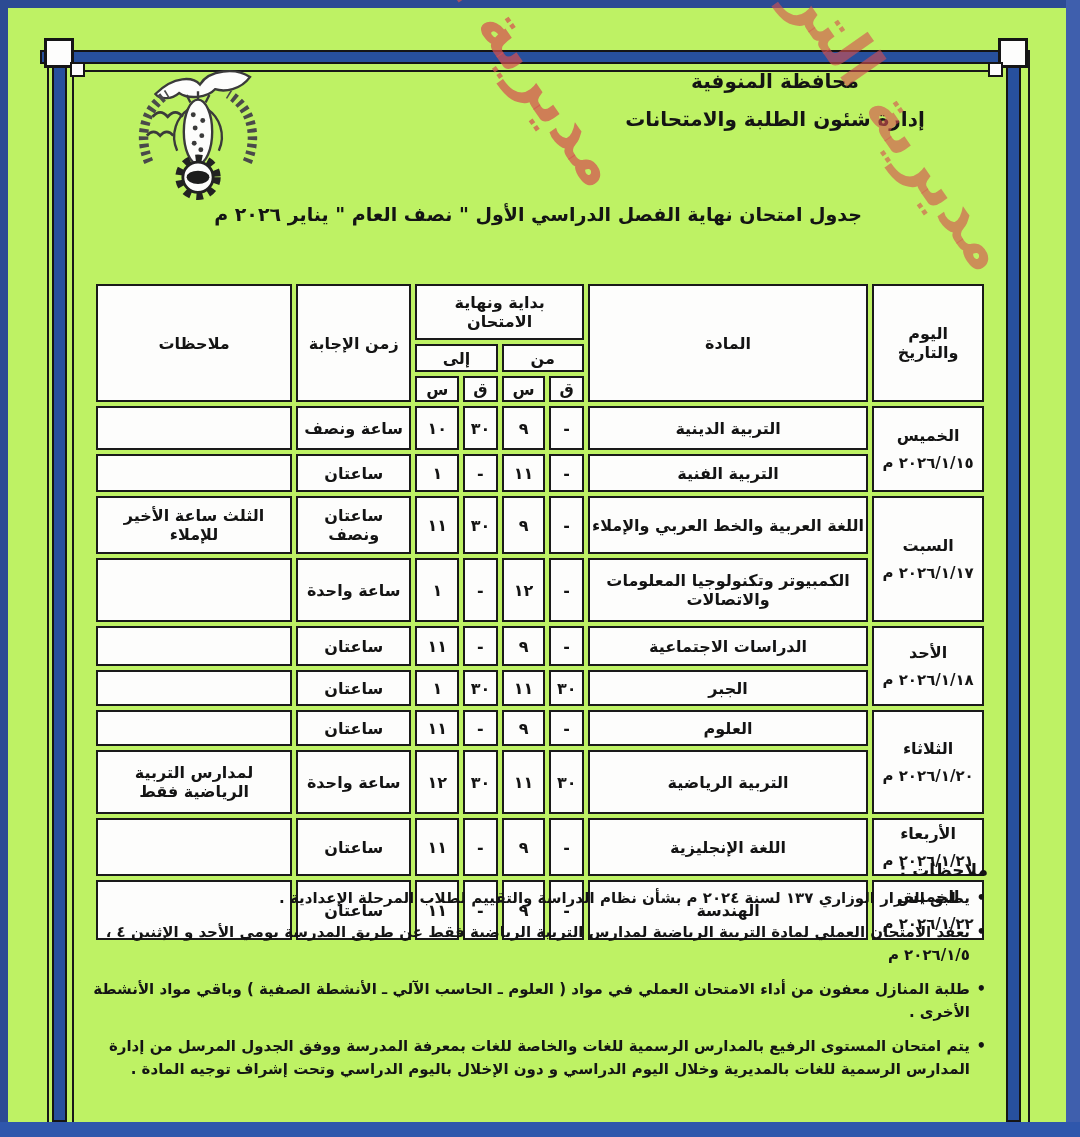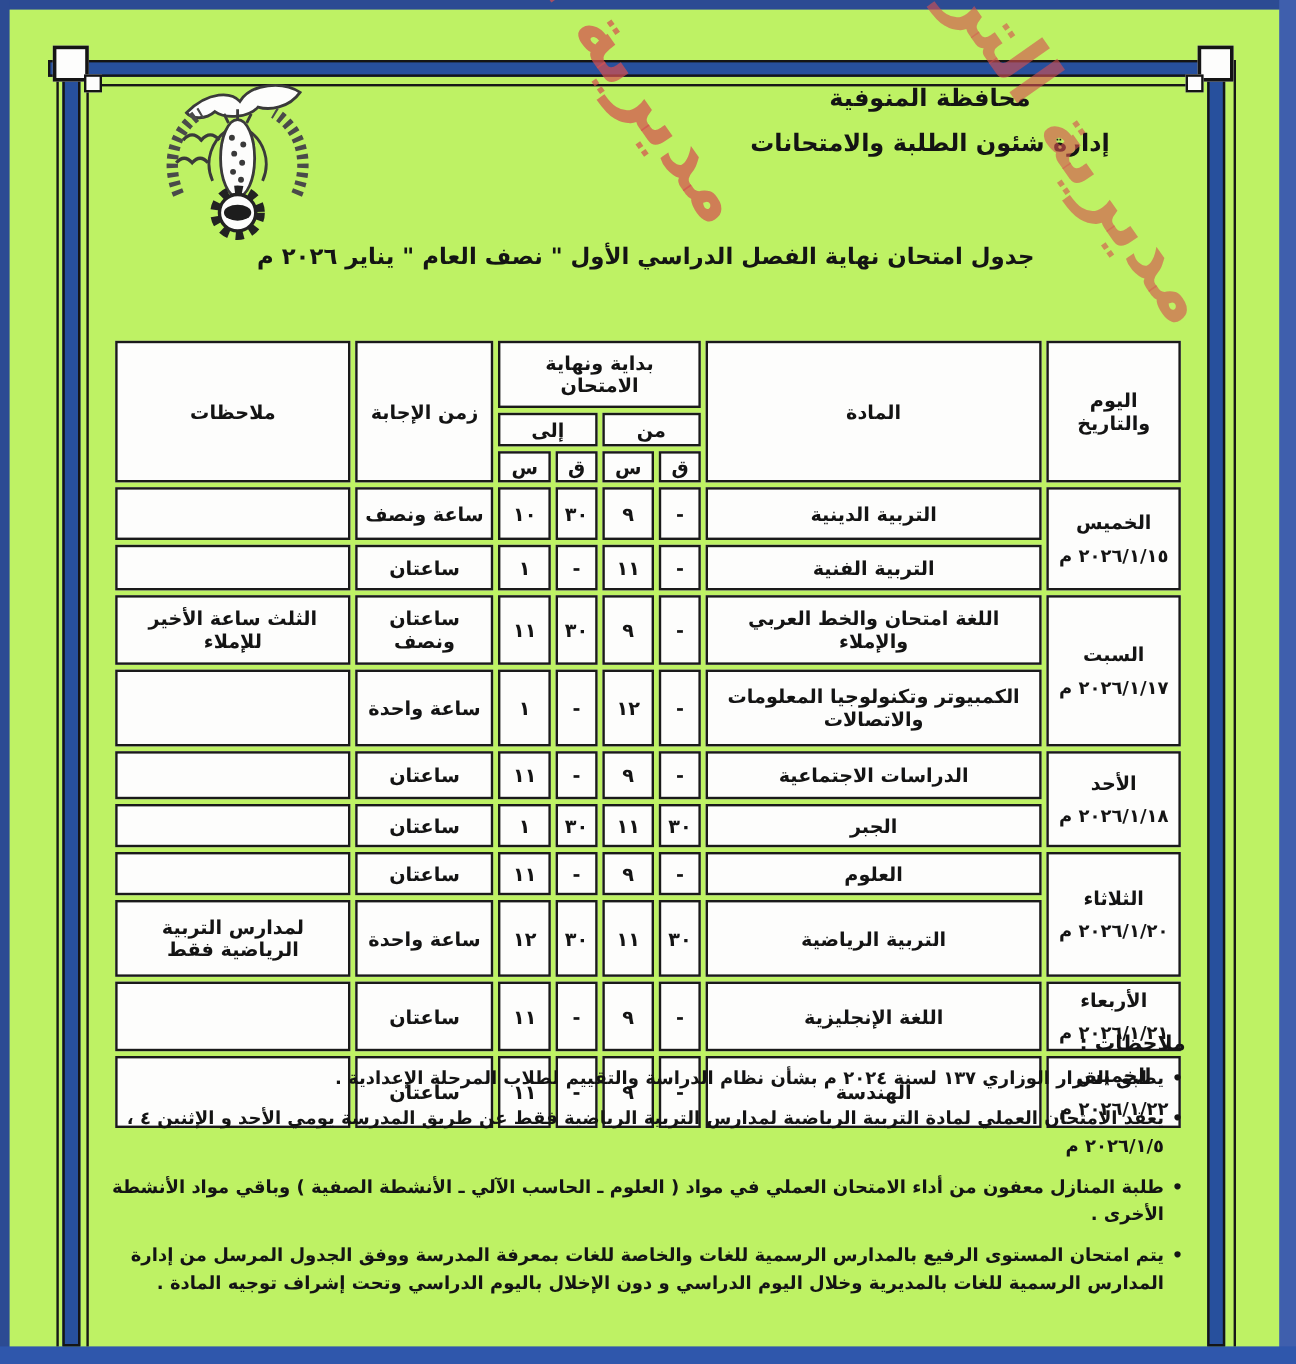--- a/index.html
+++ b/index.html
@@ -162,21 +162,21 @@
           <td class="num-cell">-</td>
           <td class="num-cell">١</td>
           <td class="duration-cell num-cell">ساعتان</td>
           <td class="note-cell"></td>
         </tr>
         <tr style="height: 58px;">
           <td rowspan="2">
             <div class="day-name">السبت</div>
             <div class="day-date">٢٠٢٦/١/١٧ م</div>
           </td>
-          <td class="subject-cell">اللغة امتحان والخط العربي والإملاء</td>
+          <td class="subject-cell">اللغة العربية والخط العربي والإملاء</td>
           <td class="num-cell">-</td>
           <td class="num-cell">٩</td>
           <td class="num-cell">٣٠</td>
           <td class="num-cell">١١</td>
           <td class="duration-cell num-cell">ساعتان ونصف</td>
           <td class="note-cell">الثلث ساعة الأخير للإملاء</td>
         </tr>
         <tr style="height: 64px;">
           <td class="subject-cell">الكمبيوتر وتكنولوجيا المعلومات والاتصالات</td>
           <td class="num-cell">-</td>

